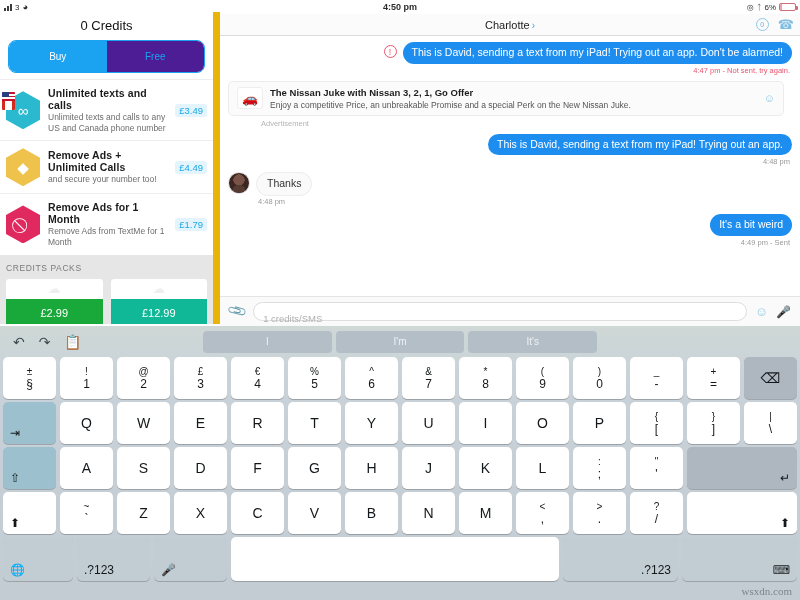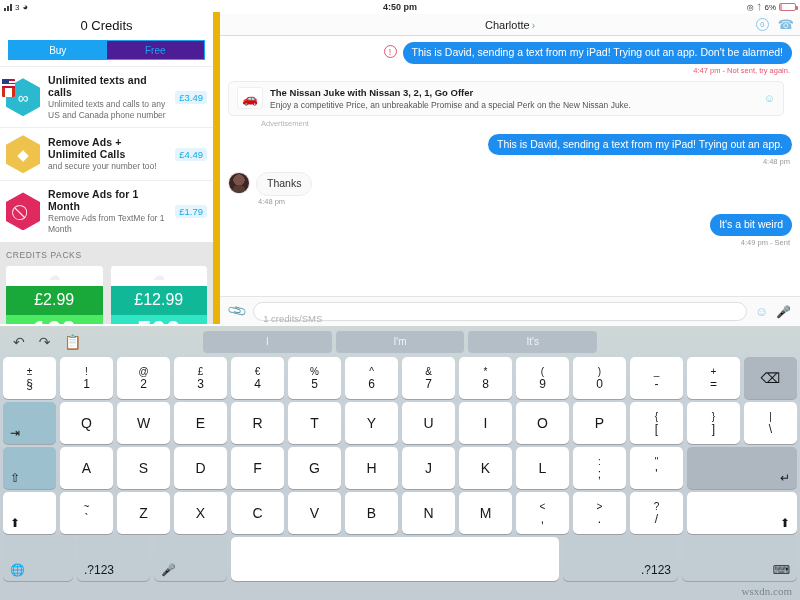--- a/index.html
+++ b/index.html
@@ -41,21 +41,21 @@
   .left-panel {
     position: absolute; top: 12px; left: 0; width: 220px; height: 312px;
     background: #ffffff; border-right: 7px solid #eab308; overflow: hidden;
   }
   .lp-title {
     height: 26px; display: flex; align-items: center; justify-content: center;
     font-size: 13px; color: #111; font-weight: 400; background: #fff;
   }
   .seg-wrap { padding: 2px 8px 6px; }
   .segmented {
-    display: flex; border: 1px solid #1ba3f2; border-radius: 0; overflow: hidden; height: 20px;
+    display: flex; border: 1px solid #1ba3f2; border-radius: 8px; overflow: hidden; height: 33px;
   }
   .seg {
     flex: 1; display: flex; align-items: center; justify-content: center;
     font-size: 10px; color: #1ba3f2; background: #4c1d95; cursor: pointer;
   }
   .seg.active { background: #1ba3f2; color: #fff; }
 
   .product {
     display: flex; align-items: center; gap: 8px; padding: 7px 6px;
     border-top: 1px solid #eeeeee; position: relative; background: #fff;
@@ -94,21 +94,21 @@
 
   .credits-packs { background: #e6e6e6; height: 86px; padding: 8px 6px 0; }
   .cp-label { font-size: 8.5px; color: #7a7a7a; letter-spacing: .6px; margin-bottom: 6px; }
   .cp-row { display: flex; gap: 8px; }
   .cp-card {
     flex: 1; border-radius: 4px; overflow: hidden; background: #fff;
     height: 70px; position: relative;
   }
   .cp-cloudzone { height: 20px; display: flex; align-items: center; justify-content: center; background: #fff; }
   .cp-cloud { font-size: 13px; color: #efefef; }
-  .cp-priceband { height: 29px; display:flex; align-items:center; justify-content:center; font-size: 16px; color: #fff; }
+  .cp-priceband { height: 29px; display:flex; align-items:center; justify-content:center; font-size: 11px; color: #fff; }
   .cp-body { height: 34px; display:flex; align-items:flex-start; justify-content:center; font-size: 26px; font-weight: 600; color: #fff; overflow: hidden; }
   .cp-green .cp-priceband { background: #19a83a; }
   .cp-green .cp-body { background: #4ce963; }
   .cp-teal .cp-priceband { background: #10b898; }
   .cp-teal .cp-body { background: #2fe5c4; }
 
   
   .chat-panel {
     position: absolute; top: 14px; left: 220px; width: 580px; height: 312px;
     background: #ffffff; display: flex; flex-direction: column;

